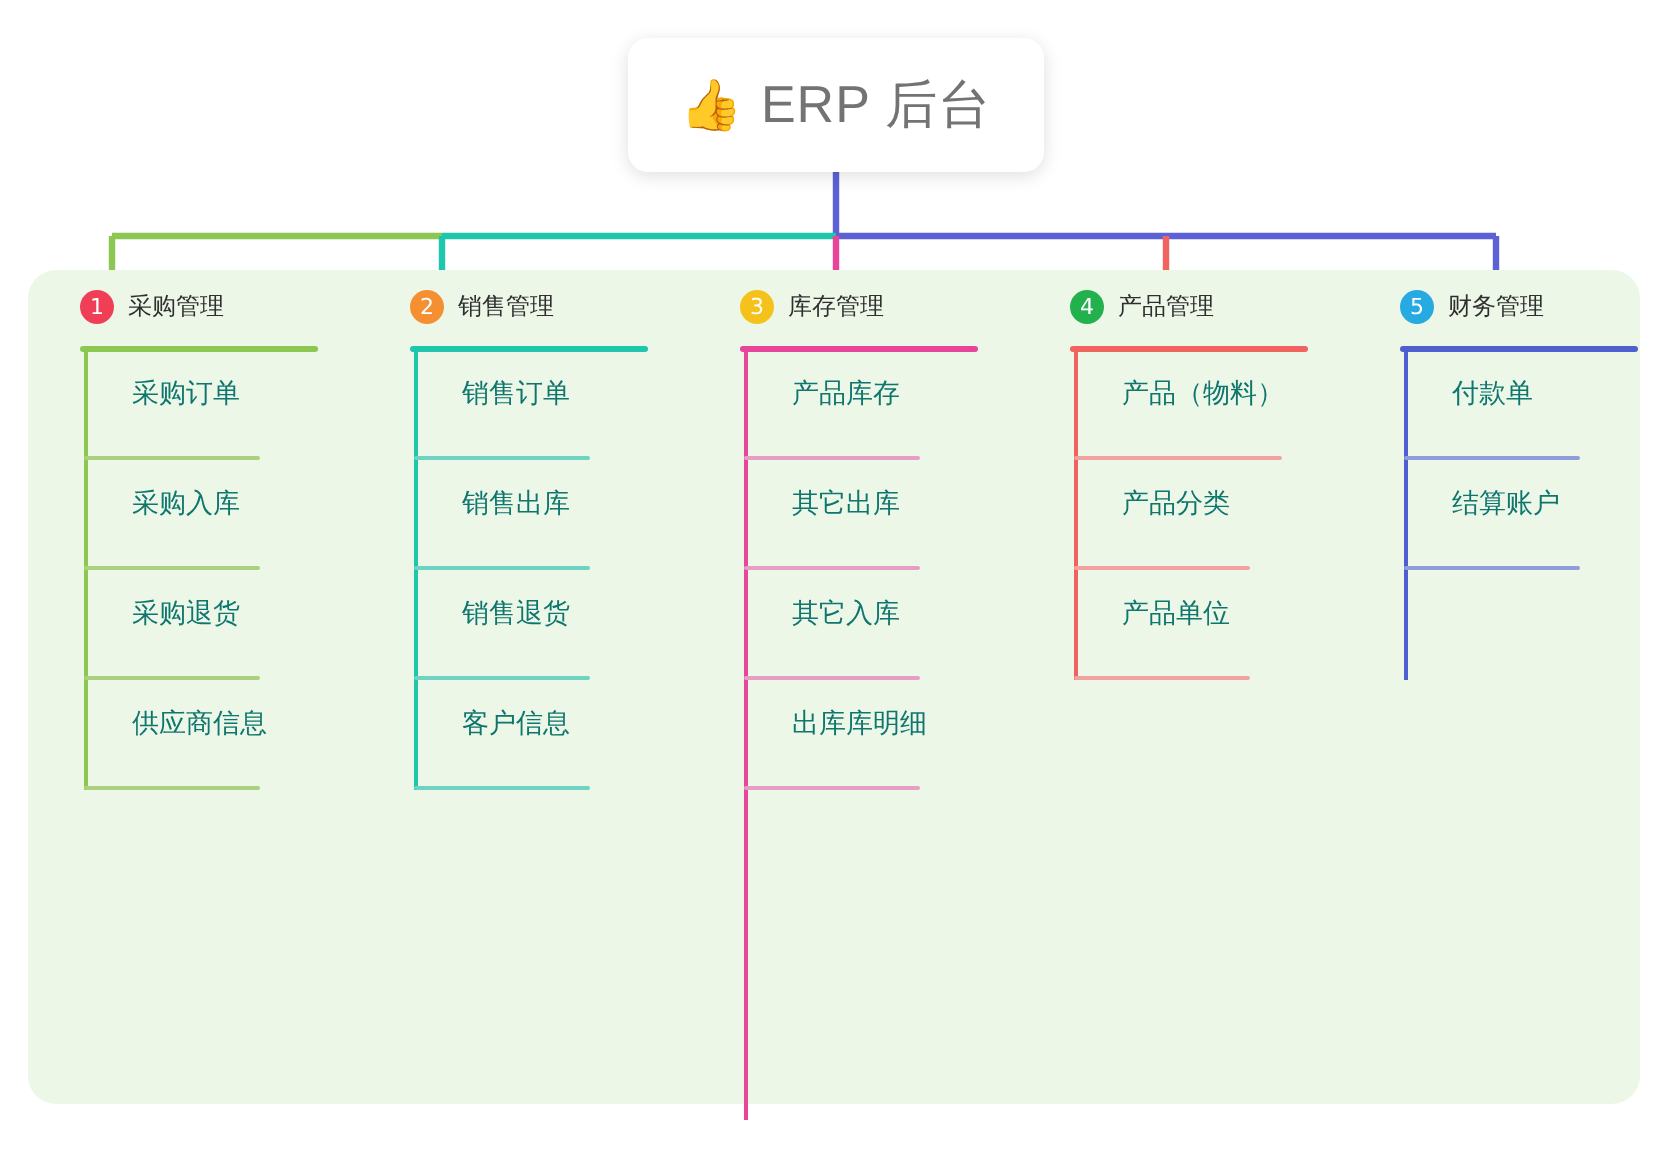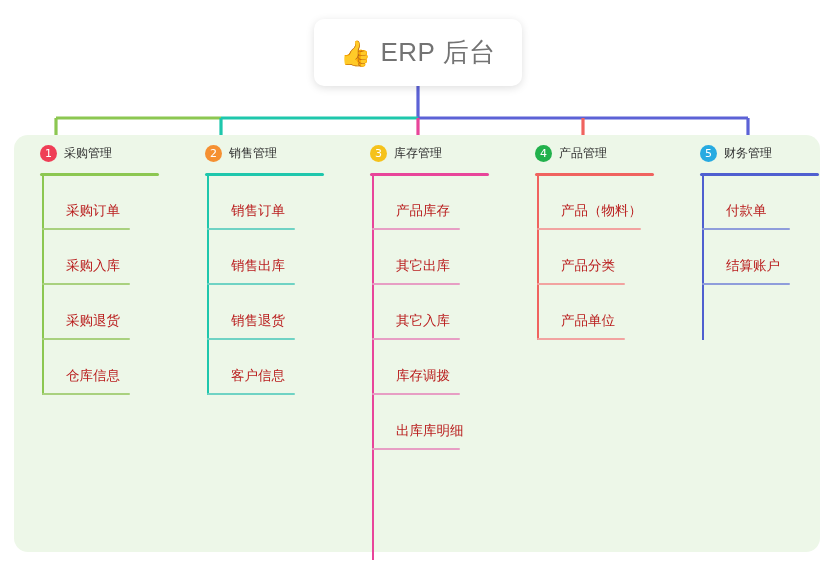--- a/index.html
+++ b/index.html
@@ -135,23 +135,23 @@
     width: 137px;
   }
   .leaf {
     position: relative;
     height: 55px;
     box-sizing: border-box;
   }
   .leaf-label {
     position: absolute;
     left: 24px;
-    bottom: 10px;
+    bottom: 24px;
     font-size: 13.5px;
-    color: #b91c1c;
+    color: #0f766e;
     white-space: nowrap;
     font-family: Liberation Mono, monospace;
   }
   .leaf-rule {
     position: absolute;
     left: 0px;
     bottom: 0px;
     height: 2px;
     width: 88px;
     border-radius: 1px;
@@ -198,21 +198,21 @@
           </div>
           <div class="leaf">
             <span class="leaf-label">采购入库</span>
             <div class="leaf-rule" style="background: rgb(169, 209, 126); width: 88px;"></div>
           </div>
           <div class="leaf">
             <span class="leaf-label">采购退货</span>
             <div class="leaf-rule" style="background: rgb(169, 209, 126); width: 88px;"></div>
           </div>
           <div class="leaf">
-            <span class="leaf-label">仓库信息</span>
+            <span class="leaf-label">供应商信息</span>
             <div class="leaf-rule" style="background: rgb(169, 209, 126); width: 88px;"></div>
           </div>
         </div>
       </div>
       <div class="column" style="left: 165px;">
         <div class="col-head">
           <span class="badge" style="background: rgb(245, 144, 50);">2</span>
           <span class="col-title">销售管理</span>
         </div>
         <div class="col-rule" style="background: rgb(30, 199, 172);"></div>
@@ -250,24 +250,20 @@
           </div>
           <div class="leaf">
             <span class="leaf-label">其它出库</span>
             <div class="leaf-rule" style="background: rgb(231, 158, 196); width: 88px;"></div>
           </div>
           <div class="leaf">
             <span class="leaf-label">其它入库</span>
             <div class="leaf-rule" style="background: rgb(231, 158, 196); width: 88px;"></div>
           </div>
           <div class="leaf">
-            <span class="leaf-label">库存调拨</span>
-            <div class="leaf-rule" style="background: rgb(231, 158, 196); width: 88px;"></div>
-          </div>
-          <div class="leaf">
             <span class="leaf-label">出库库明细</span>
             <div class="leaf-rule" style="background: rgb(231, 158, 196); width: 88px;"></div>
           </div>
         </div>
       </div>
       <div class="column" style="left: 495px;">
         <div class="col-head">
           <span class="badge" style="background: rgb(34, 177, 76);">4</span>
           <span class="col-title">产品管理</span>
         </div>

